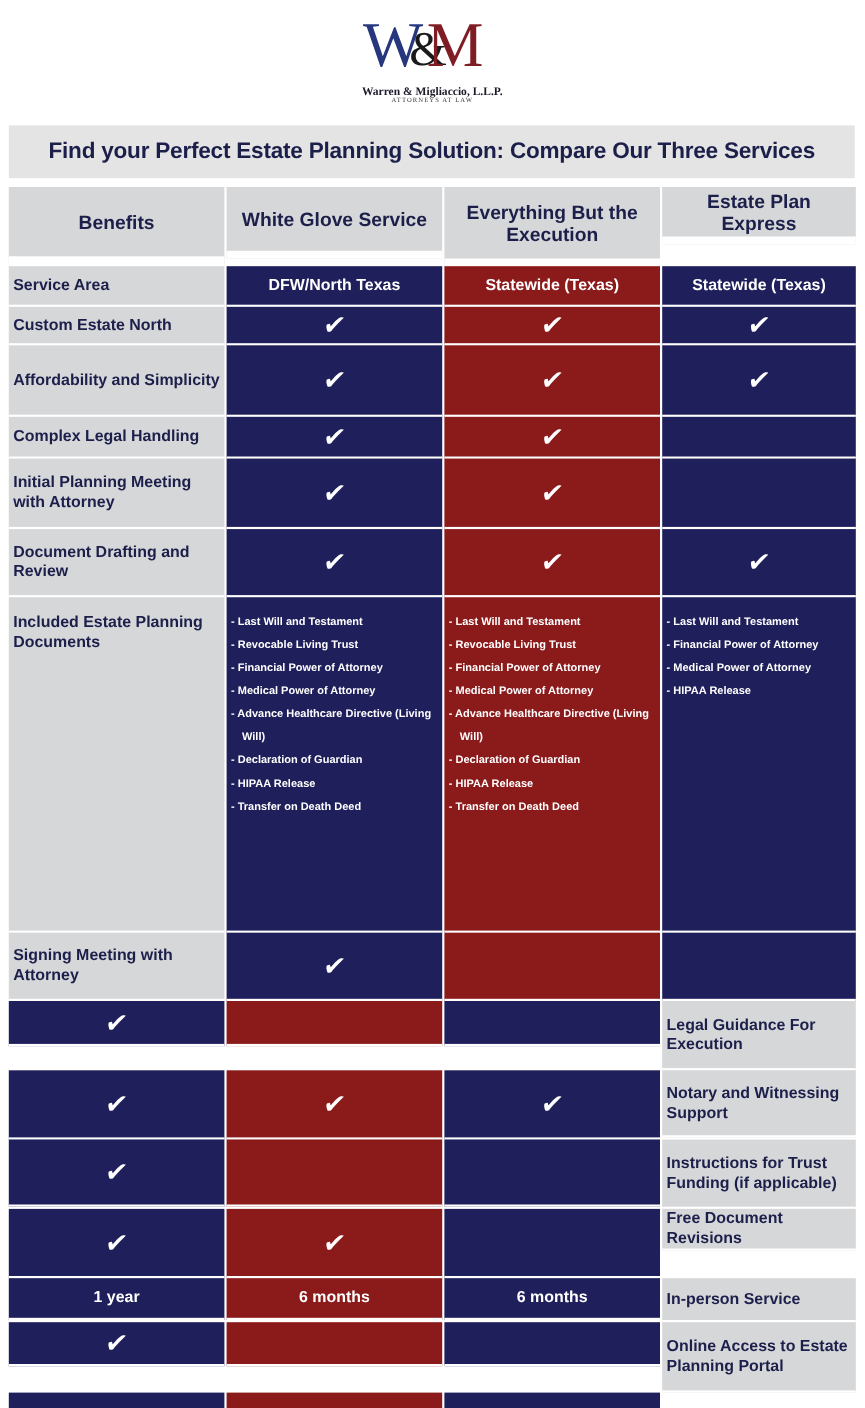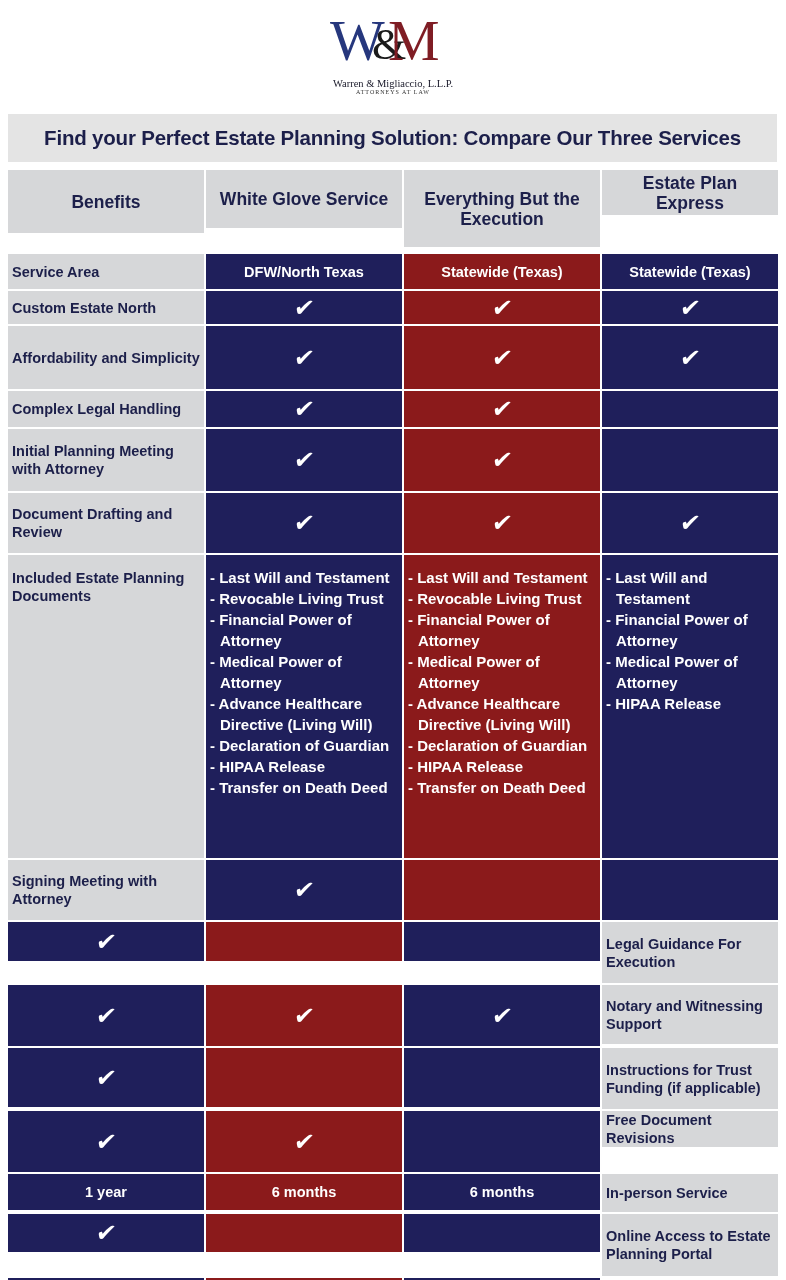--- a/index.html
+++ b/index.html
@@ -4,35 +4,35 @@
 <style>
   * { box-sizing: border-box; margin: 0; padding: 0; }
   html, body { width: 786px; height: 1280px; background: #ffffff; overflow: hidden; }
   body { font-family: "Liberation Sans", "DejaVu Sans", sans-serif; position: relative; }
 
   .logo { position: absolute; left: 320px; top: 12px; width: 146px; height: 86px; text-align: center; }
   .logo-mark { position: relative; height: 58px; }
   .logo-w { position: absolute; left: 10px; top: 0; font-family: "Liberation Serif", "DejaVu Serif", serif; font-size: 58px; line-height: 58px; color: #26377d; letter-spacing: -6px; }
   .logo-amp { position: absolute; left: 52px; top: 8px; font-family: "Liberation Serif", "DejaVu Serif", serif; font-size: 44px; line-height: 50px; color: #1a1a1a; }
   .logo-m { position: absolute; left: 68px; top: 0; font-family: "Liberation Serif", "DejaVu Serif", serif; font-size: 58px; line-height: 58px; color: #7f1d24; }
-  .logo-firm { font-family: "Liberation Serif", "DejaVu Serif", serif; font-weight: normal; font-size: 10.5px; color: #1a1a2a; margin-top: 8px; }
+  .logo-firm { font-family: "Liberation Serif", "DejaVu Serif", serif; font-weight: bold; font-size: 10.5px; color: #1a1a2a; margin-top: 8px; }
   .logo-tag { font-family: "Liberation Serif", "DejaVu Serif", serif; font-size: 6px; letter-spacing: 1px; color: #333; }
 
   .title-bar { position: absolute; left: 8px; top: 114px; width: 769px; height: 48px; background: #e4e4e4; display: flex; align-items: center; justify-content: center; }
   .title-bar h1 { font-size: 20.5px; font-weight: bold; color: #1c1f4a; letter-spacing: -0.2px; }
 
   .grid { position: absolute; left: 8px; top: 170px; width: 770px; display: grid;
           grid-template-columns: 196px 196px 196px 176px; column-gap: 2px; }
   .cell { display: flex; align-items: center; justify-content: center; color: #ffffff; font-weight: bold; font-size: 14.5px; text-align: center; border-bottom: 2px solid #ffffff; }
   .hdr { background: #d6d7d9; color: #1c1f4a; font-size: 17.5px; line-height: 20px; padding: 0 10px; border-bottom: 7px solid #ffffff; }
   .lbl { background: #d6d7d9; color: #1c1f4a; justify-content: flex-start; text-align: left; padding: 0 4px; font-size: 14.5px; line-height: 18px; }
   .navy { background: #1f1f5b; }
   .red { background: #8b1a1b; }
   .check { font-size: 24px; line-height: 24px; color: #ffffff; font-family: "DejaVu Sans", sans-serif; font-weight: normal; transform: skewX(-8deg); }
-  .list { align-items: flex-start; justify-content: flex-start; text-align: left; padding: 12px 4px 0 4px; font-size: 15px; line-height: 21px; }
+  .list { align-items: flex-start; justify-content: flex-start; text-align: left; padding: 12px 4px 0 4px; font-size: 10px; line-height: 21px; }
   .list ul { list-style: none; }
   .list li { padding-left: 10px; text-indent: -10px; }
   .lbl-top { align-items: flex-start; padding-top: 14px; }
 </style>
 </head>
 <body>
 
 <div class="logo">
   <div class="logo-mark">
     <span class="logo-w">W</span>
@@ -44,21 +44,21 @@
 </div>
 
 <div class="title-bar">
   <h1>Find your Perfect Estate Planning Solution: Compare Our Three Services</h1>
 </div>
 
 <div class="grid">
 
   <div class="cell hdr" style="height:70px">Benefits</div>
   <div class="cell hdr" style="height:65px">White Glove Service</div>
-  <div class="cell hdr" style="height:84px">Everything But the Execution</div>
+  <div class="cell hdr" style="height:72px">Everything But the Execution</div>
   <div class="cell hdr" style="height:52px">Estate Plan Express</div>
 
   <div class="cell lbl" style="height:37px">Service Area</div>
   <div class="cell navy" style="height:37px">DFW/North Texas</div>
   <div class="cell red" style="height:37px">Statewide (Texas)</div>
   <div class="cell navy" style="height:37px">Statewide (Texas)</div>
 
   <div class="cell lbl" style="height:35px">Custom Estate North</div>
   <div class="cell navy" style="height:35px">
       <span class="check">✔</span>

